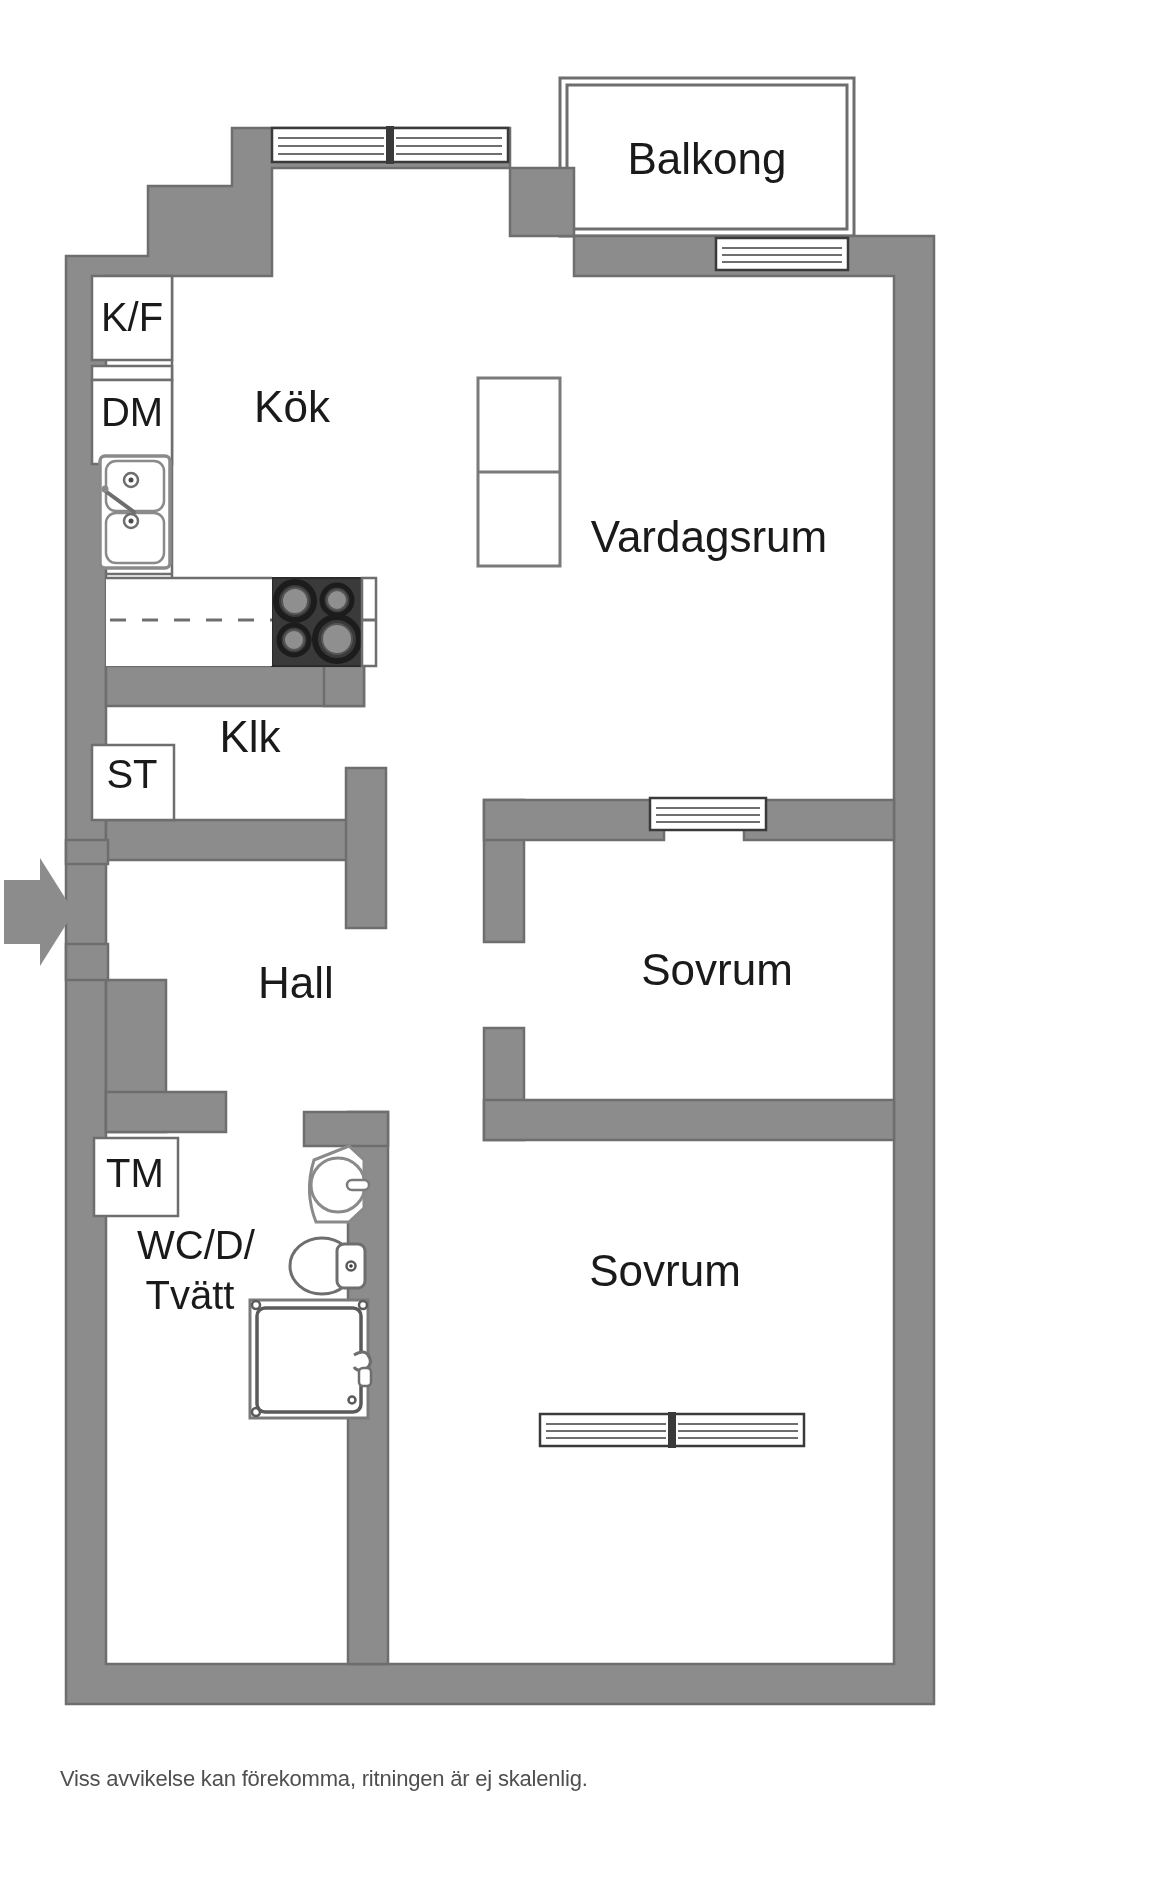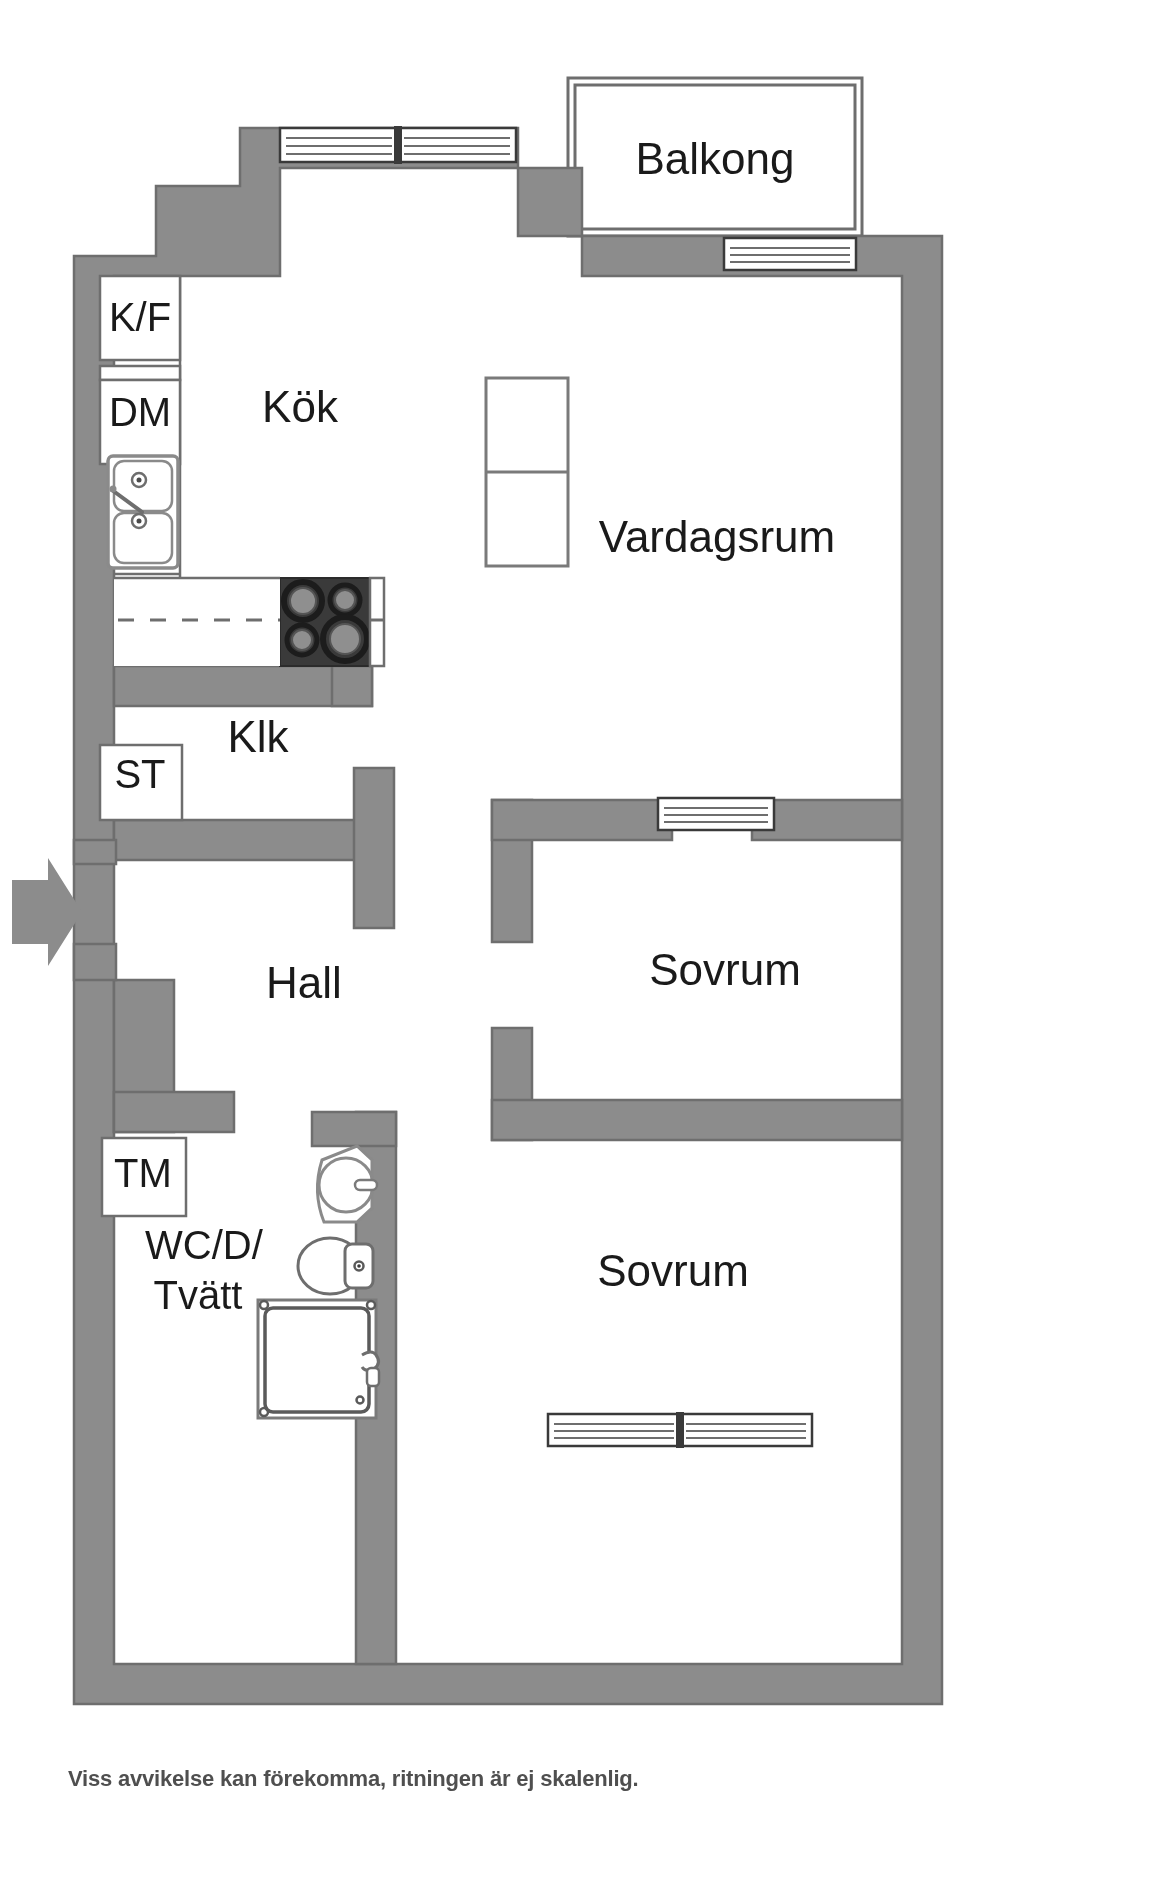--- a/index.html
+++ b/index.html
@@ -9,21 +9,21 @@
   }
   body {
     width: 1170px;
     height: 1883px;
     font-family: "Liberation Sans", sans-serif;
     position: relative;
     overflow: hidden;
   }
   #floorplan-root {
     position: absolute;
-    left: 12px; top: 0;
+    left: 4px; top: 0;
     width: 1078px;
     height: 1883px;
   }
   svg#plan {
     display: block;
     width: 1170px;
     height: 1883px;
   }
   .room-label {
     font-family: "Liberation Sans", sans-serif;
@@ -45,21 +45,21 @@
     font-size: 40px;
     text-anchor: middle;
     dominant-baseline: middle;
   }
   .caption {
     position: absolute;
     left: 56px;
     top: 1766px;
     font-family: "Liberation Sans", sans-serif;
     font-size: 22px;
-    font-weight: 700;
+    font-weight: 400;
     color: #4f4f4f;
     letter-spacing: -0.2px;
     white-space: nowrap;
   }
 </style>
 </head>
 <body>
 
 <div id="floorplan-root">
 

